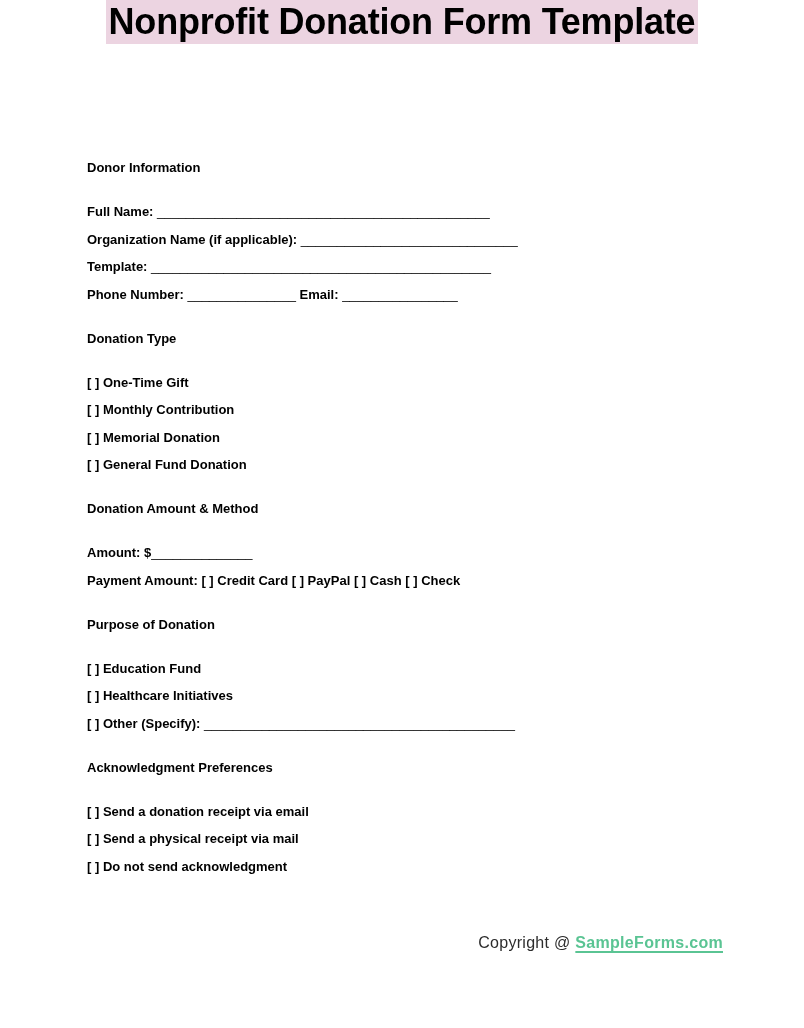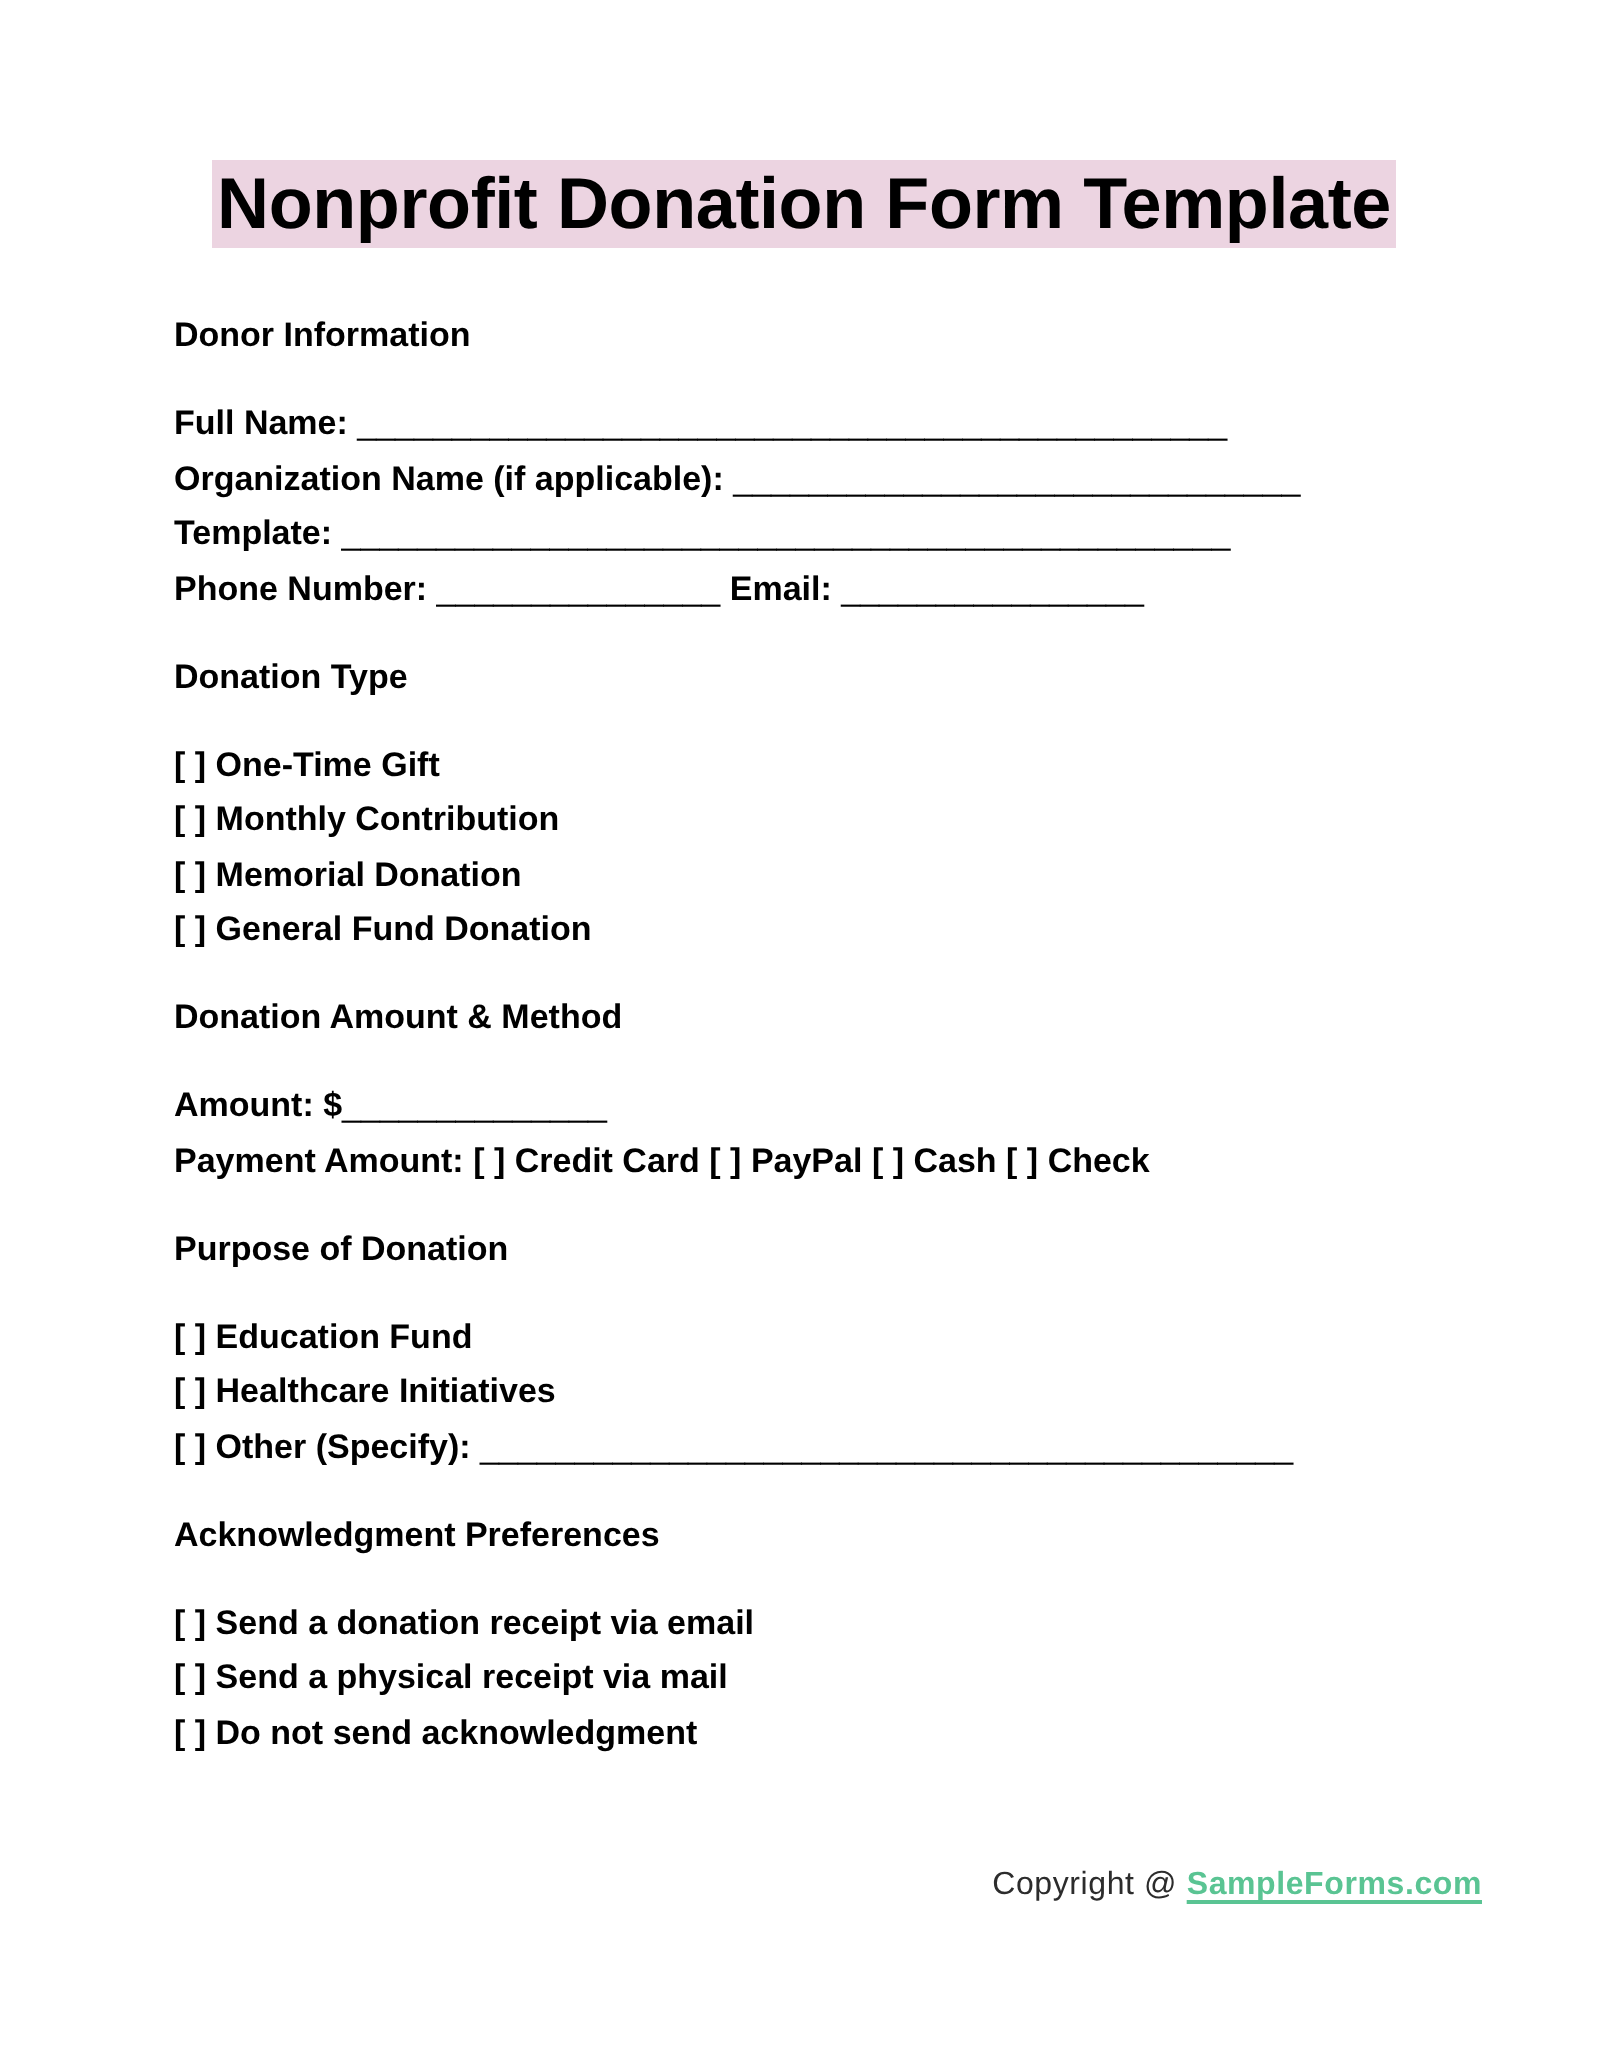--- a/index.html
+++ b/index.html
@@ -11,48 +11,47 @@
   .page {
     position: relative;
     width: 804px;
     height: 1028px;
     background: #ffffff;
     font-family: "Liberation Sans", sans-serif;
     color: #000000;
     overflow: hidden;
   }
   .title-wrap {
-    padding-top: 80px;
     text-align: center;
     height: 124px;
     text-decoration: underline;
   }
   .page-title {
     display: inline-block;
     margin: 0;
     background: var(--highlight);
     font-size: 36px;
     font-weight: bold;
     line-height: 44px;
     padding: 0 3px;
     letter-spacing: -0.2px;
     color: #000000;
   }
   .doc-body {
     margin: 30px 80px 0 87px;
-    font-size: 17px;
+    font-size: 13px;
     font-weight: bold;
   }
   .group { margin-bottom: 16.5px; }
   .line { line-height: 27.5px; white-space: nowrap; }
   .blank { font-weight: normal; }
   .cb { font-weight: bold; }
   .footer {
     margin-top: 49px;
-    padding-right: 63px;
+    padding-right: 81px;
     text-align: right;
     font-size: 16px;
     font-weight: normal;
     color: #2c2c2c;
     letter-spacing: 0.3px;
     line-height: 27px;
   }
   .footer a {
     color: var(--link);
     font-weight: bold;

